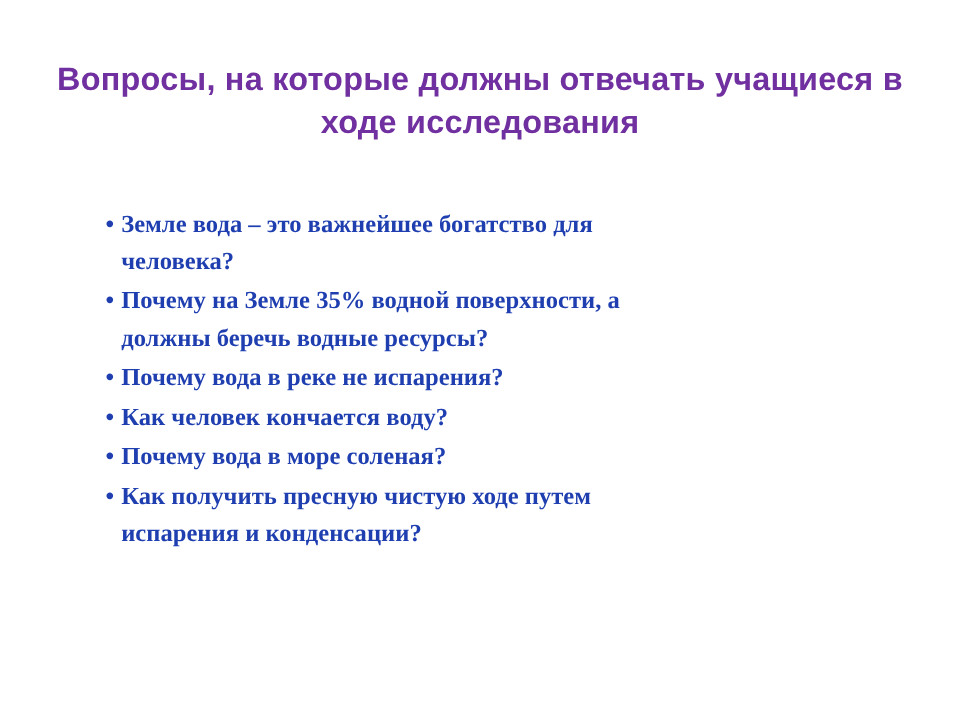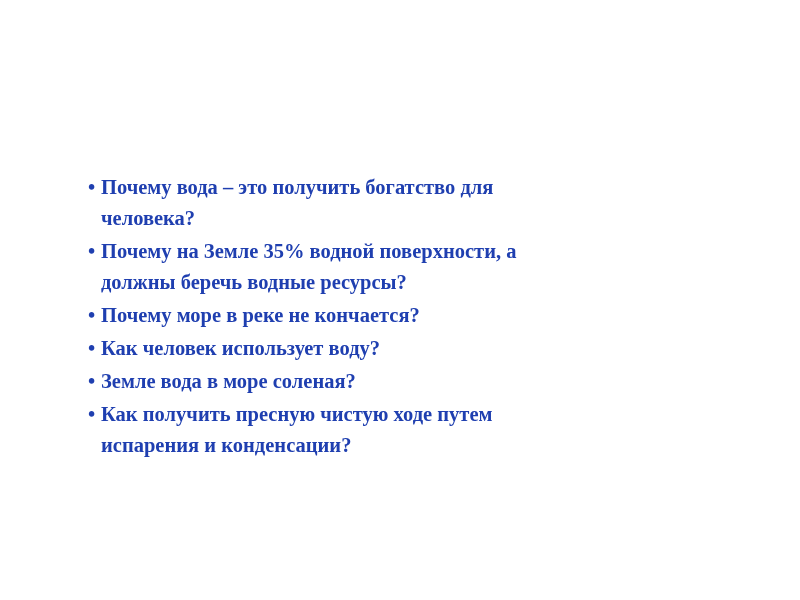--- a/index.html
+++ b/index.html
@@ -58,48 +58,49 @@
   .bullet-text {
     flex: 1 1 auto;
     white-space: pre-line;
   }
 </style>
 </head>
 <body style="background: rgb(255, 255, 255);">
 
 <div class="slide">
 
+  <div class="slide-title">Вопросы, на которые должны отвечать учащиеся в ходе исследования</div>
 
   <div class="body-block">
 
     <div class="bullet-item">
       <span class="bullet-marker">•</span>
-      <span class="bullet-text">Почему вода – это получить богатство для
+      <span class="bullet-text">Земле вода – это важнейшее богатство для
 человека?</span>
     </div>
 
     <div class="bullet-item">
       <span class="bullet-marker">•</span>
       <span class="bullet-text">Почему на Земле 35% водной поверхности, а
 должны беречь водные ресурсы?</span>
     </div>
 
     <div class="bullet-item">
       <span class="bullet-marker">•</span>
-      <span class="bullet-text">Почему море в реке не кончается?</span>
+      <span class="bullet-text">Почему вода в реке не испарения?</span>
     </div>
 
     <div class="bullet-item">
       <span class="bullet-marker">•</span>
-      <span class="bullet-text">Как человек использует воду?</span>
+      <span class="bullet-text">Как человек кончается воду?</span>
     </div>
 
     <div class="bullet-item">
       <span class="bullet-marker">•</span>
-      <span class="bullet-text">Земле вода в море соленая?</span>
+      <span class="bullet-text">Почему вода в море соленая?</span>
     </div>
 
     <div class="bullet-item">
       <span class="bullet-marker">•</span>
       <span class="bullet-text">Как получить пресную чистую ходе путем
 испарения и конденсации?</span>
     </div>
 
   </div>
 </div>

